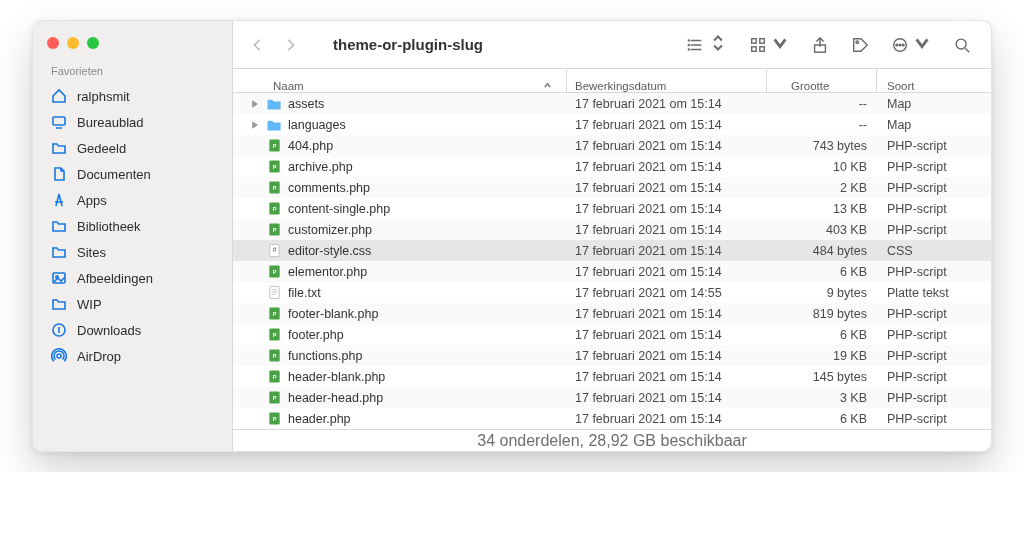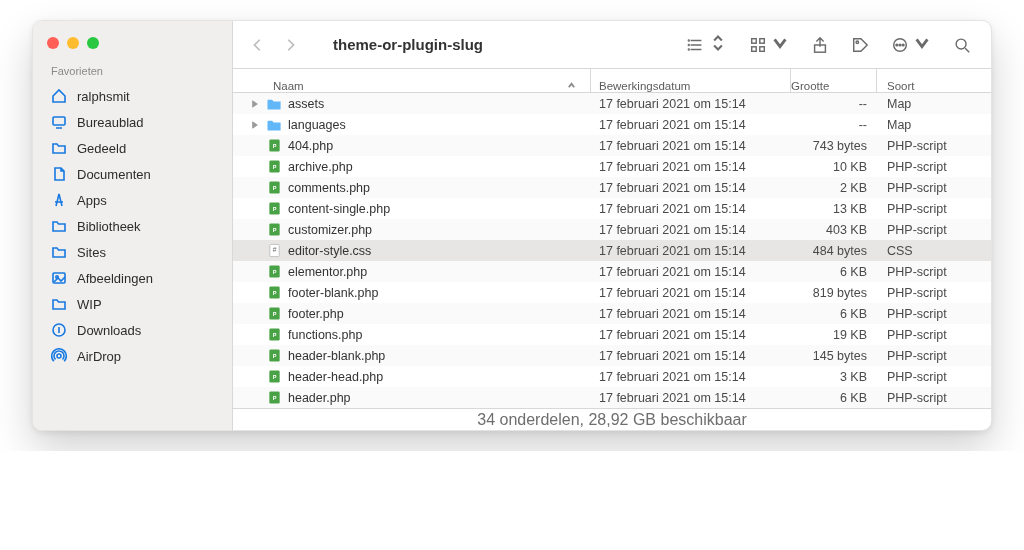--- a/index.html
+++ b/index.html
@@ -78,21 +78,21 @@
     height:24px;
     border-bottom: 1px solid var(--border);
     font-size:11.5px;
     color:#5c5c5c;
     user-select:none;
   }
   .col-arrow { width: 30px; }
   .col-name  { flex:1; display:flex; align-items:center; padding-left:10px; gap:6px; }
   .col-name .sort svg { width:9px; height:9px; stroke:#8a8a8a; fill:none; stroke-width:2; }
   .col-date  { width:200px; padding-left:8px; }
-  .col-size  { width:86px;  text-align:right; padding-right:10px; }
+  .col-size  { width:86px;  text-align:right; padding-right:10px;margin-left:24px; }
   .col-kind  { width:114px; padding-left:10px; }
   .headers > div { border-right:1px solid var(--border); height:100%; display:flex; align-items:flex-end; }
   .headers > div:last-child, .headers > .col-arrow { border-right:none; }
 
   .rows { flex:1; overflow:hidden; }
   .row {
     display:flex; align-items:center;
     height:21px;
     font-size:12.5px;
   }
@@ -451,20 +451,34 @@
             </span>
             <span>elementor.php</span>
           </div>
           <div class="col-date">17 februari 2021 om 15:14</div>
           <div class="col-size">6 KB</div>
           <div class="col-kind">PHP-script</div>
         </div>
         <div class="row">
           <div class="col-arrow"></div>
           <div class="col-name">
+            <span class="file-ico">
+              <svg viewBox="0 0 16 16">
+                <use href="#ic-txt"></use>
+              </svg>
+            </span>
+            <span>file.txt</span>
+          </div>
+          <div class="col-date">17 februari 2021 om 14:55</div>
+          <div class="col-size">9 bytes</div>
+          <div class="col-kind">Platte tekst</div>
+        </div>
+        <div class="row">
+          <div class="col-arrow"></div>
+          <div class="col-name">
             <span class="file-ico green">
               <svg viewBox="0 0 16 16">
                 <rect x="2.5" y="1.5" width="11" height="13" rx="1.5"></rect>
                 <text x="8" y="11" text-anchor="middle">P</text>
               </svg>
             </span>
             <span>footer-blank.php</span>
           </div>
           <div class="col-date">17 februari 2021 om 15:14</div>
           <div class="col-size">819 bytes</div>

